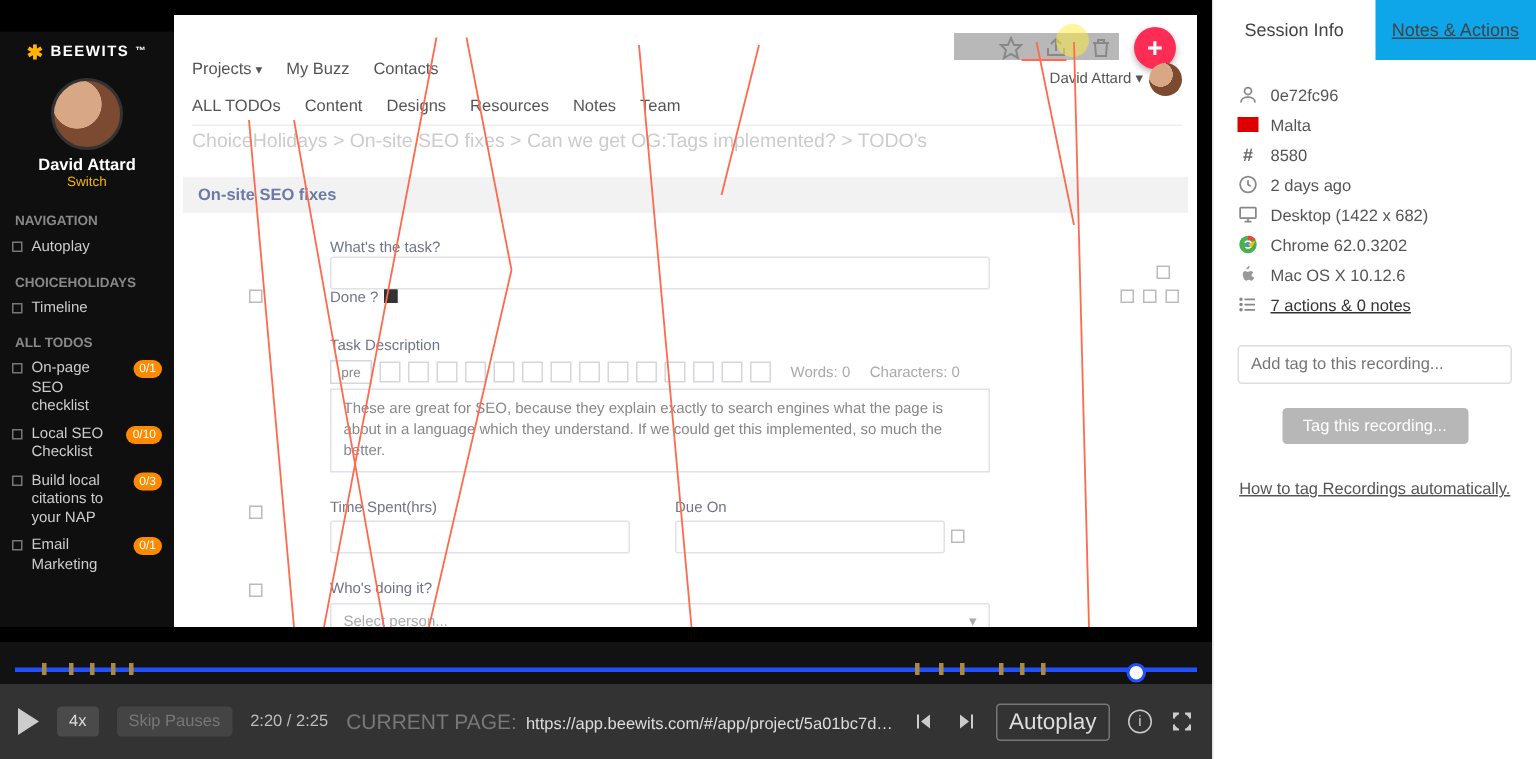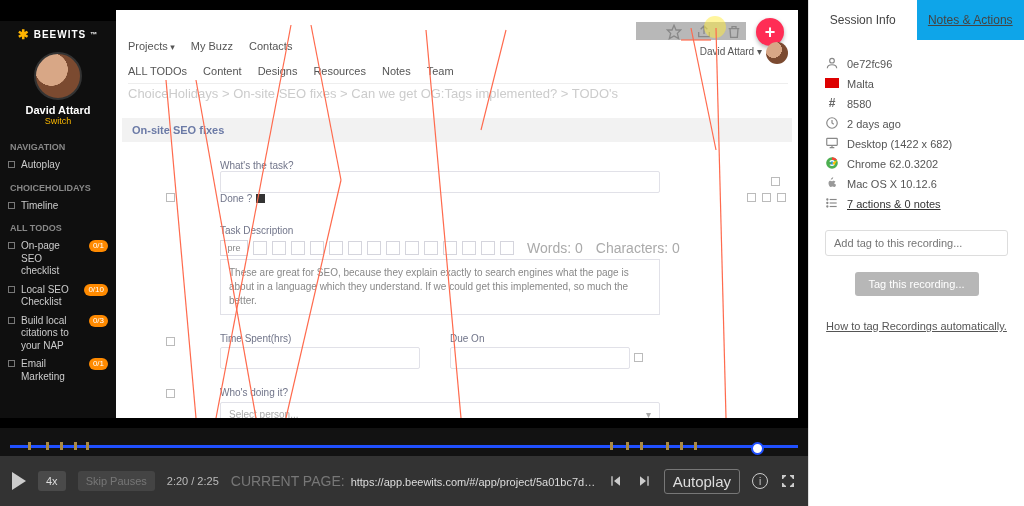--- a/index.html
+++ b/index.html
@@ -51,21 +51,21 @@
   .section-head { position:absolute; left:6px; top:108px; width:670px; height:24px; background:#f2f2f2; color:#6b7aa6; font-size:11px; font-weight:bold; display:flex; align-items:center; padding-left:10px;}
   .form-area { position:absolute; left:50px; top:138px; width:620px; font-size:11px; color:#707489;}
   .sq2 { display:inline-block; width:9px; height:9px; border:1px solid #bbb;}
   .row-sq-left { position:absolute; left:60px;}
   .lbl { color:#707489; font-size:10px;}
   .in  { background:#fff; border:1px solid #e1e1e8; height:22px; border-radius:2px;}
   .in.big{ width:440px;}
   .toolbar { display:flex; align-items:center; gap:5px; margin-top:4px;}
   .toolbar .tb { width:14px; height:14px; border:1px solid #d5d5dd;}
   .toolbar .pre{ width:28px; height:16px; border:1px solid #d5d5dd; font-size:9px; color:#888; display:flex; align-items:center; justify-content:center;}
-  .wc { font-size:14px; color:#aaa; margin-left:8px;}
+  .wc { font-size:10px; color:#aaa; margin-left:8px;}
   .desc-box { width:440px; border:1px solid #e1e1e8; padding:6px 8px; font-size:10px; color:#888; line-height:1.4; margin-top:3px;}
   .pair { display:flex; gap:20px; margin-top:18px;}
   .col  { width:210px;}
   .sel  { width:440px; height:24px; border:1px solid #e1e1e8; border-radius:2px; margin-top:4px; font-size:10px; color:#aaa; display:flex; align-items:center; padding:0 8px; justify-content:space-between;}
   .right-boxes { float:right; display:flex; gap:6px;}
   
   .olines { position:absolute; inset:0; pointer-events:none;}
   .olines line { stroke:#ff6a4d; stroke-width:1.2;}
   
   .timeline { position:absolute; left:0; top:428px; width:808px; height:28px; background:#121212;}

